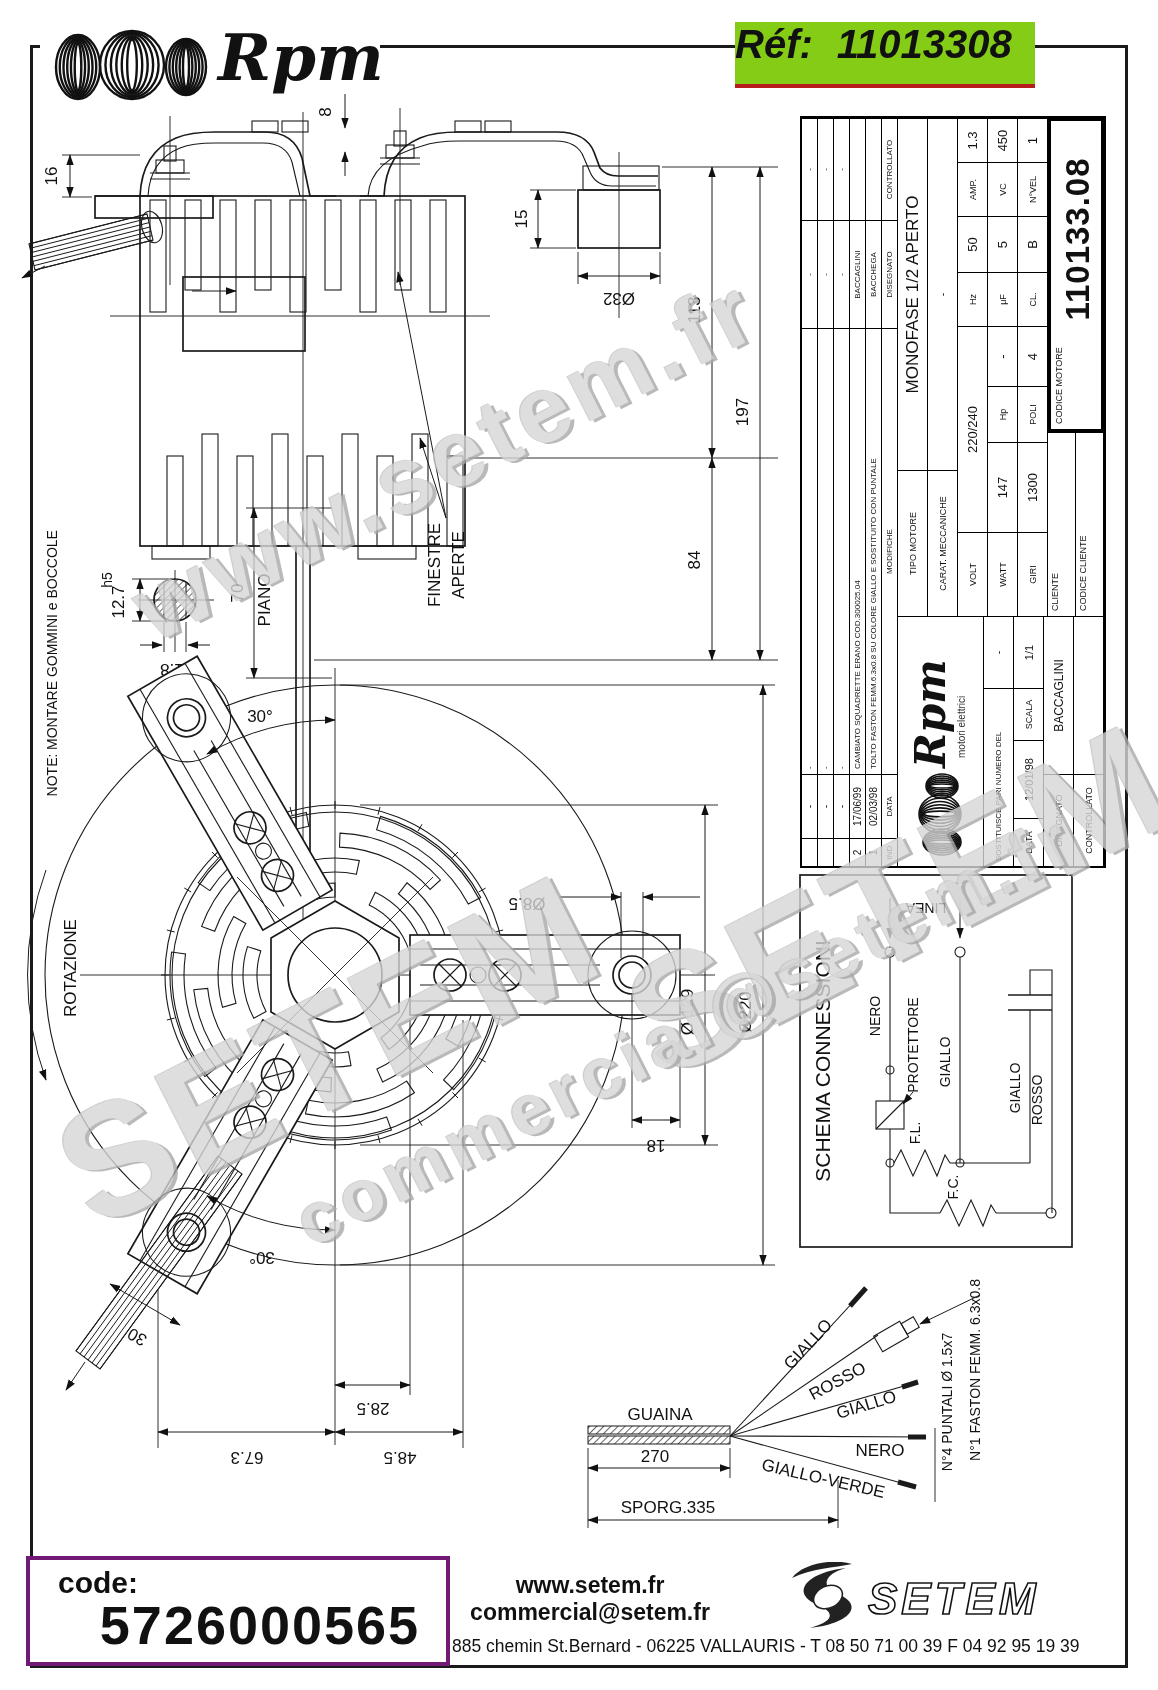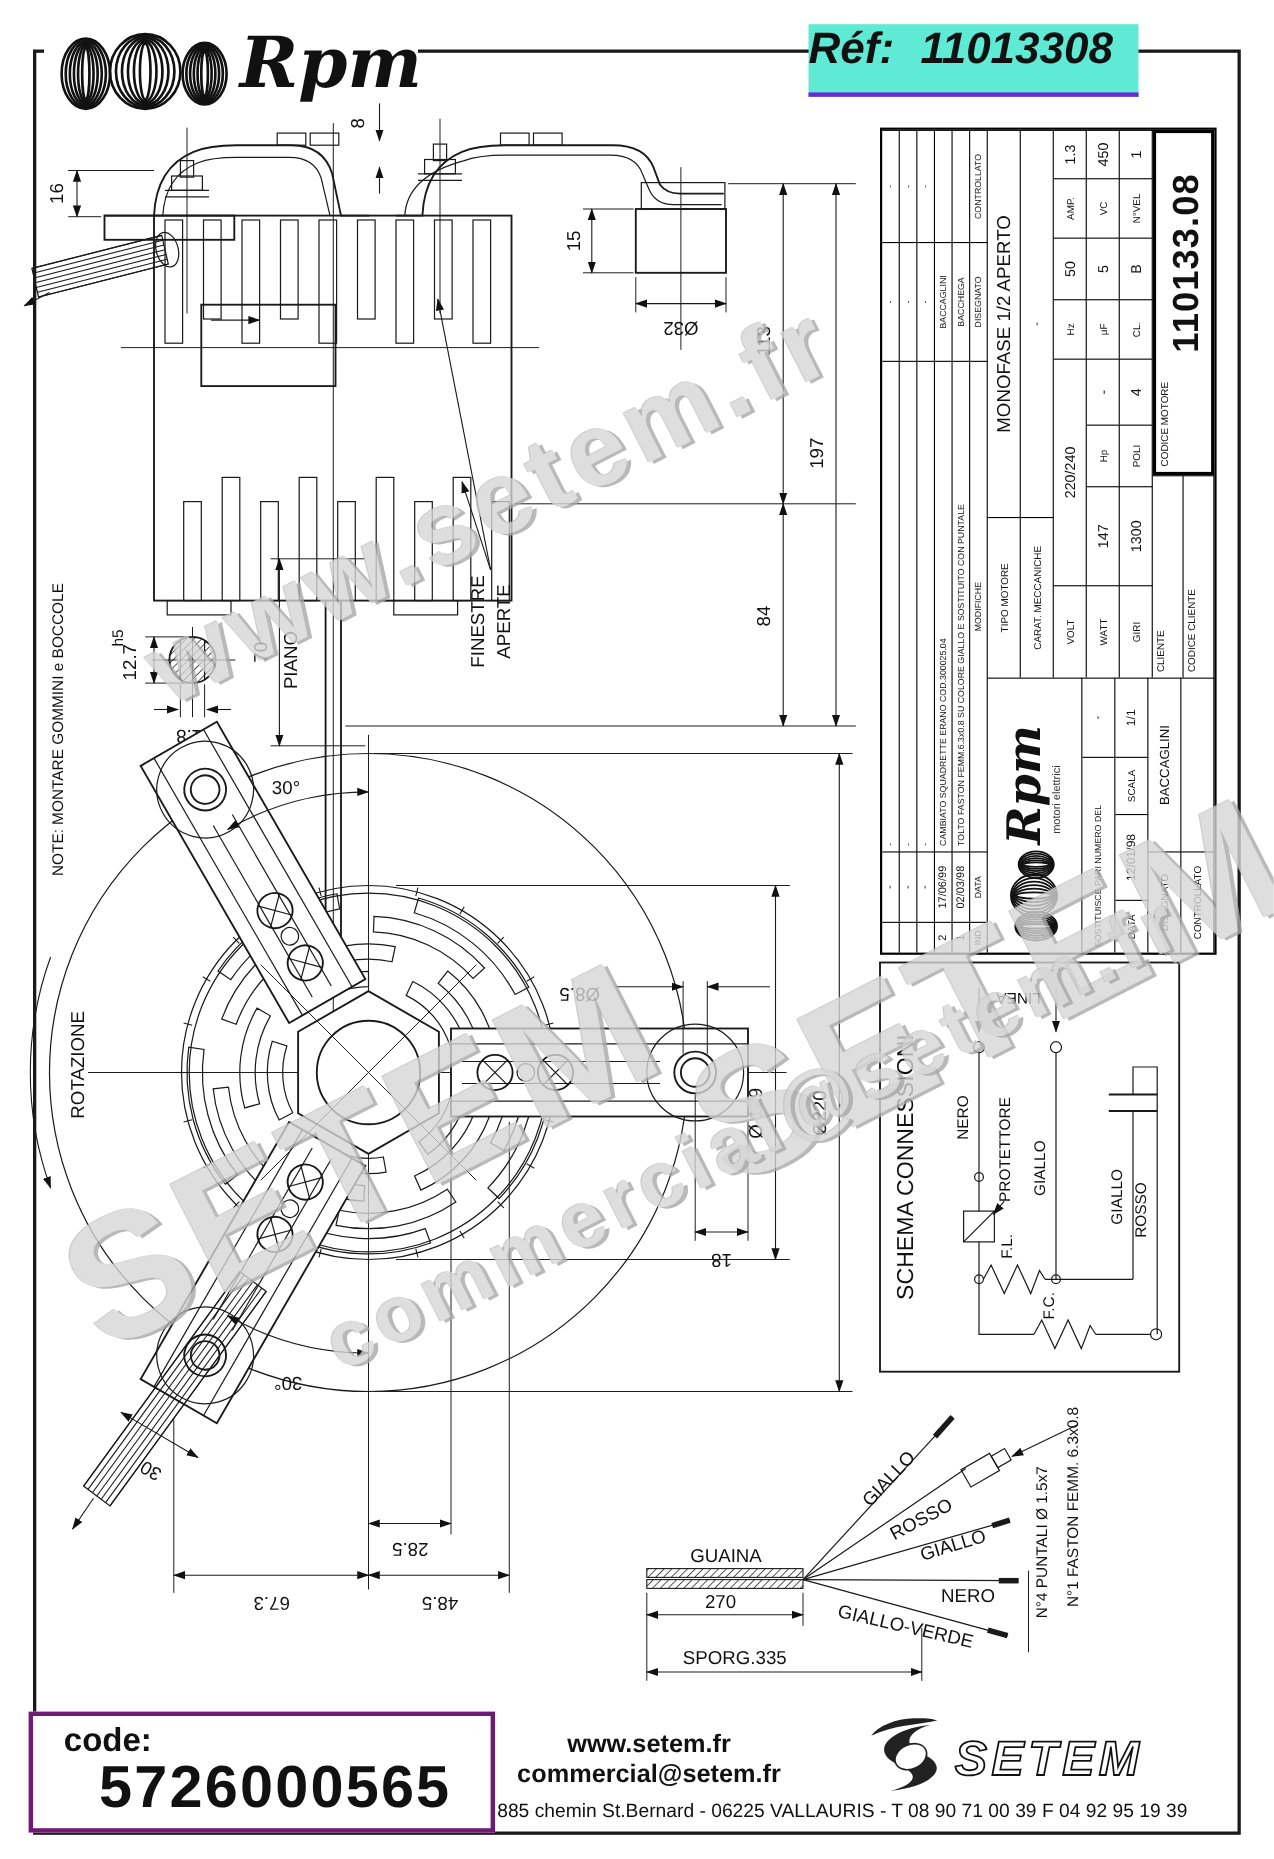--- a/index.html
+++ b/index.html
@@ -1,21 +1,21 @@
 <!DOCTYPE html>
 <html><head>
 <meta charset="utf-8">
 <style>
   html,body{margin:0;padding:0;background:#fff}
   #sheet{position:relative;width:1158px;height:1690px;background:#fff;overflow:hidden;font-family:"Liberation Sans",sans-serif;color:#111}
   #frame{position:absolute;left:30px;top:45px;width:1092px;height:1617px;border:3px solid #1a1a1a}
   
   #hdr-logo{position:absolute;left:40px;top:12px;width:340px;height:95px;background:#fff}
   #hdr-logo .brand{position:absolute;left:178px;top:8px;font:italic bold 64px "DejaVu Serif",serif}
-  #ref-box{position:absolute;left:735px;top:22px;width:300px;height:62px;background:#5eead4;border-bottom:4px solid #6d28d9;
+  #ref-box{position:absolute;left:735px;top:22px;width:300px;height:62px;background:#84cc16;border-bottom:4px solid #b91c1c;
            font:italic bold 40px "Liberation Sans",sans-serif;white-space:nowrap}
   #ref-box .v{margin-left:24px}
   
   #draw{position:absolute;left:0;top:0;z-index:5}
   #draw .ol{fill:none;stroke:#1a1a1a;stroke-width:1.7}
   #draw .t{fill:none;stroke:#1a1a1a;stroke-width:1.1}
   #draw .thin{fill:none;stroke:#1a1a1a;stroke-width:0.9}
   #draw .dl{fill:none;stroke:#1a1a1a;stroke-width:1}
   #draw .wf{fill:#fff;stroke:#1a1a1a;stroke-width:1.7}
   #draw text{font-family:"Liberation Sans",sans-serif;fill:#111;font-size:17px}
@@ -36,21 +36,21 @@
   #cm-box .l{position:absolute;left:5px;top:3px;font-size:9px}
   #cm-box .n{position:absolute;left:70px;top:8px;width:240px;text-align:center;font-size:33px;font-weight:600;letter-spacing:1px}
   #tb .brand2{position:absolute;left:98px;top:8px;font:italic bold 42px "DejaVu Serif",serif}
   #tb .sub{position:absolute;left:108px;top:58px;font-size:10px;color:#333}
   
   .wm{position:absolute;z-index:50;pointer-events:none;font-weight:bold;color:#d6d6d6;opacity:.8;
       text-shadow:3px 3px 0 #a8a8a8,-1px -1px 0 #c4c4c4;letter-spacing:6px;white-space:nowrap;transform-origin:0 50%}
   
   #code-box{position:absolute;left:26px;top:1556px;width:424px;height:110px;background:#fff;border:4px solid #701a75;box-sizing:border-box;z-index:20}
   #code-box .cl{position:absolute;left:28px;top:6px;font-weight:bold;font-size:30px}
-  #code-box .cv{position:absolute;left:60px;top:34px;width:340px;font-weight:bold;font-size:54px;letter-spacing:2px}
+  #code-box .cv{position:absolute;left:60px;top:34px;width:340px;text-align:center;font-weight:bold;font-size:54px;letter-spacing:2px}
   #foot-mid{position:absolute;left:440px;top:1572px;width:300px;text-align:center;z-index:20}
   #foot-mid .w{font-weight:bold;font-size:23px}
   #foot-addr{position:absolute;left:452px;top:1636px;width:672px;font-size:17.5px;white-space:nowrap;z-index:20}
   #setem-logo{position:absolute;left:780px;top:1562px;z-index:20}
 </style>
 </head>
 <body>
 
 <div id="sheet">
 
@@ -550,21 +550,21 @@
   <div class="wm" style="left:300px;top:1185px;font-size:72px;transform:rotate(-27deg)">commercial@setem.fr</div>
 
   <div id="code-box">
     <div class="cl">code:</div>
     <div class="cv">5726000565</div>
   </div>
   <div id="foot-mid">
     <div class="w">www.setem.fr</div>
     <div class="w">commercial@setem.fr</div>
   </div>
-  <div id="foot-addr">885 chemin St.Bernard  -  06225 VALLAURIS  -  T 08 90 71 00 39   F 04 92 95 19 39</div>
+  <div id="foot-addr">885 chemin St.Bernard  -  06225 VALLAURIS  -  T 08 50 71 00 39   F 04 92 95 19 39</div>
   <div id="setem-logo">
     <svg width="340" height="72" viewBox="0 0 340 72">
       <g>
         <path d="M66,6 C28,10 10,30 36,42 C58,51 52,60 30,66 C68,62 86,44 58,32 C40,25 44,12 66,6 Z" fill="#222"></path>
         <path d="M72,2 C52,-4 22,2 12,16 C32,6 54,6 72,2 Z" fill="#222"></path>
         <ellipse cx="48" cy="35" rx="15" ry="11" transform="rotate(-25 48 35)" fill="#fff" stroke="#222" stroke-width="1.5"></ellipse>
       </g>
       <text x="88" y="52" font-family="Liberation Sans, sans-serif" font-size="44" font-style="italic" font-weight="bold" letter-spacing="4" fill="#fff" stroke="#111" stroke-width="1.6">SETEM</text>
     </svg>
   </div>

